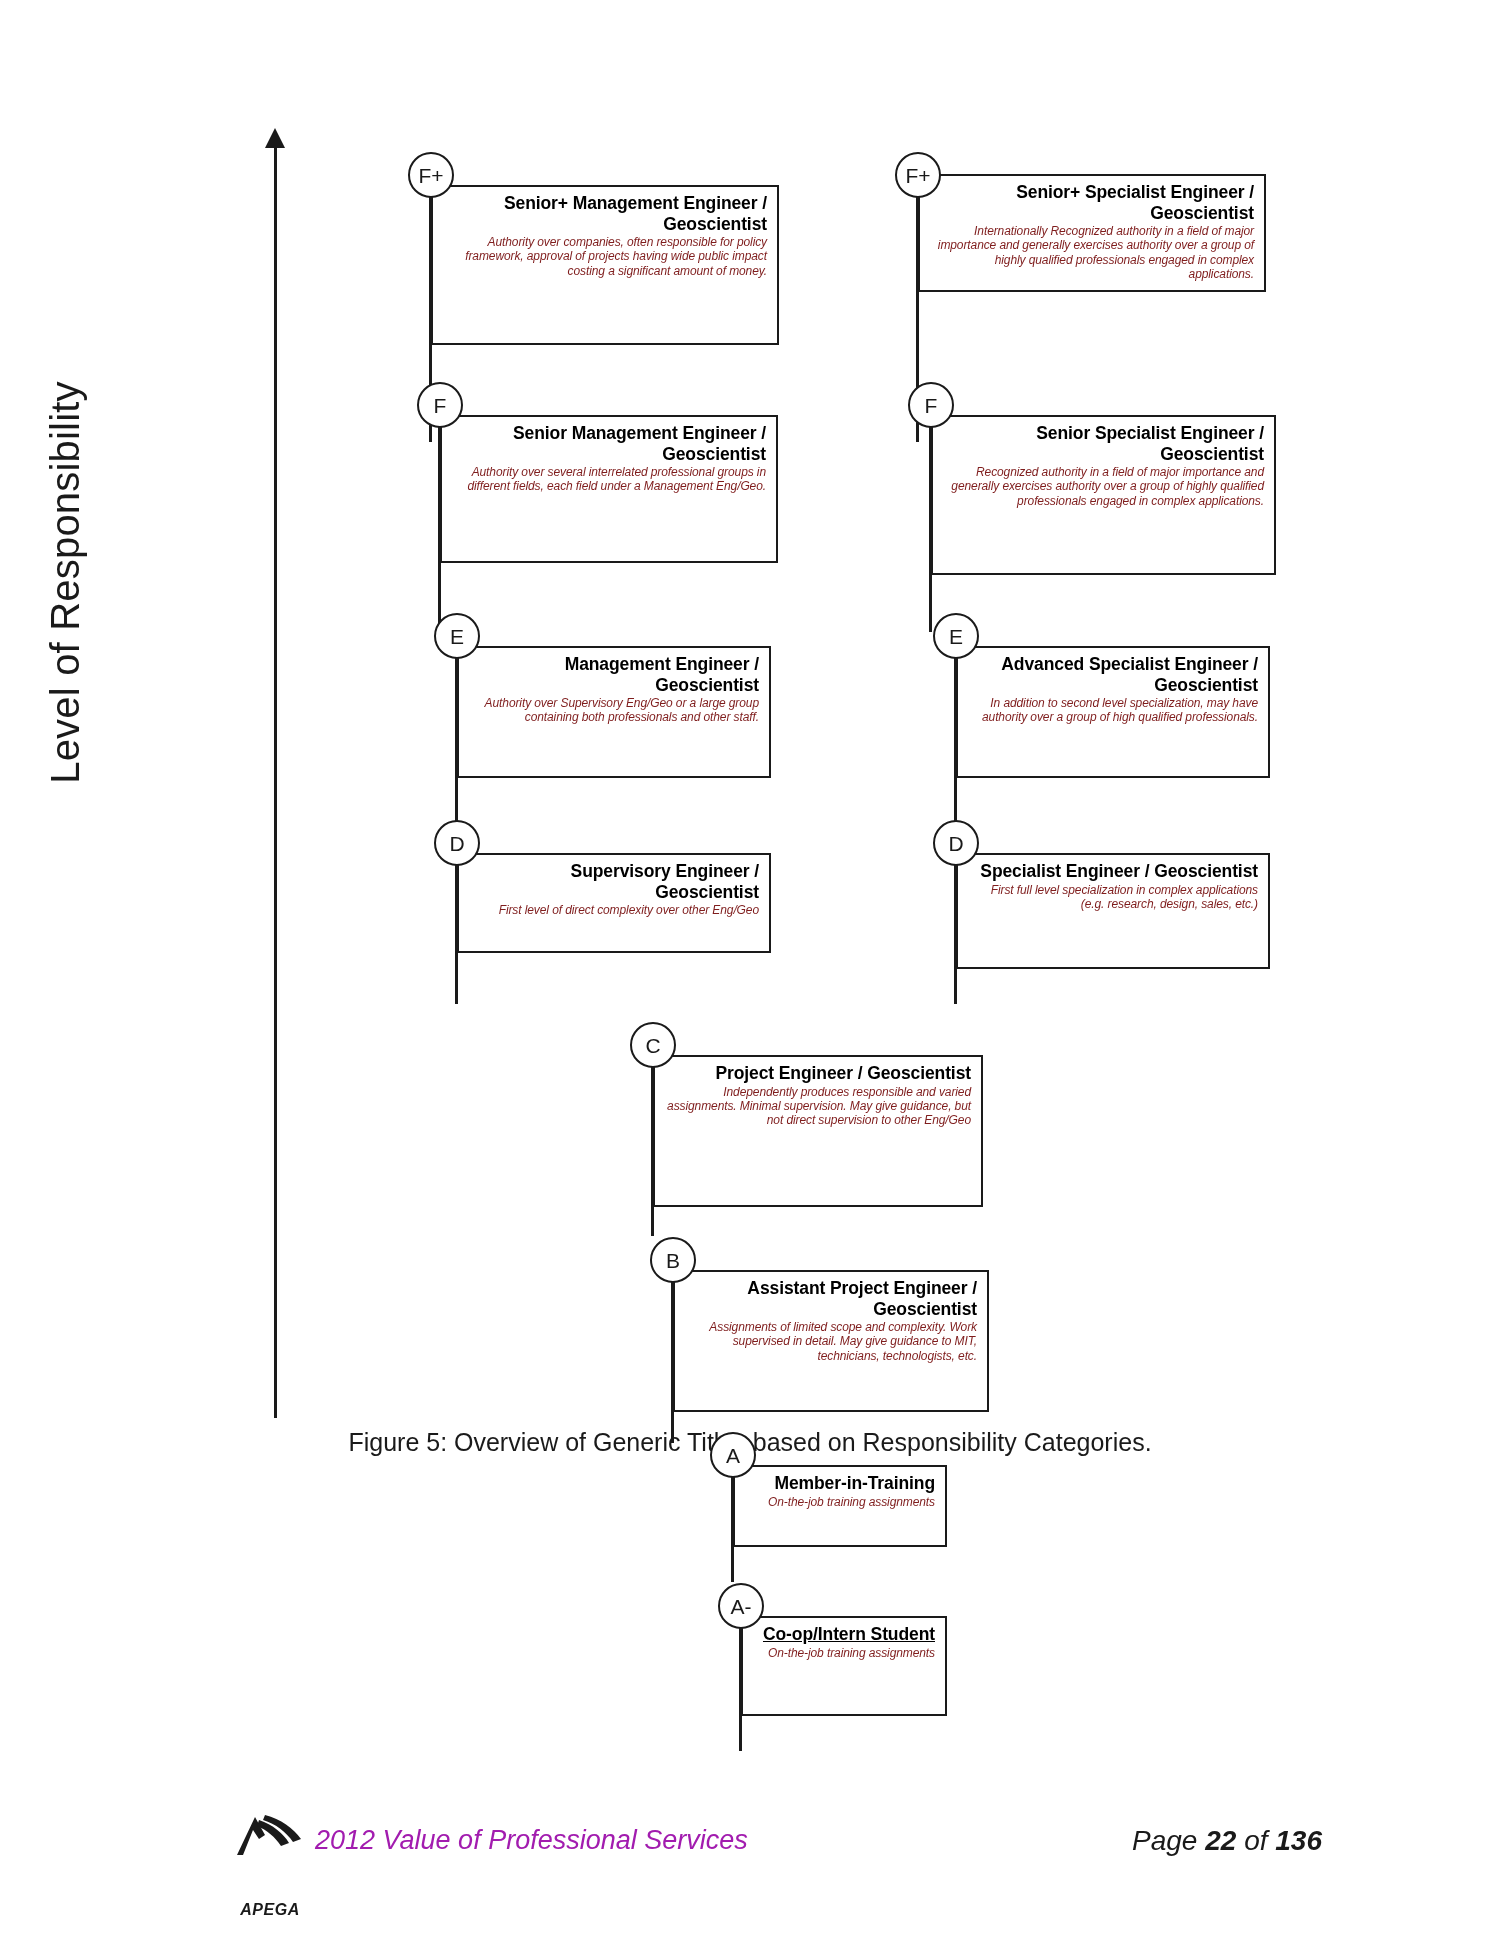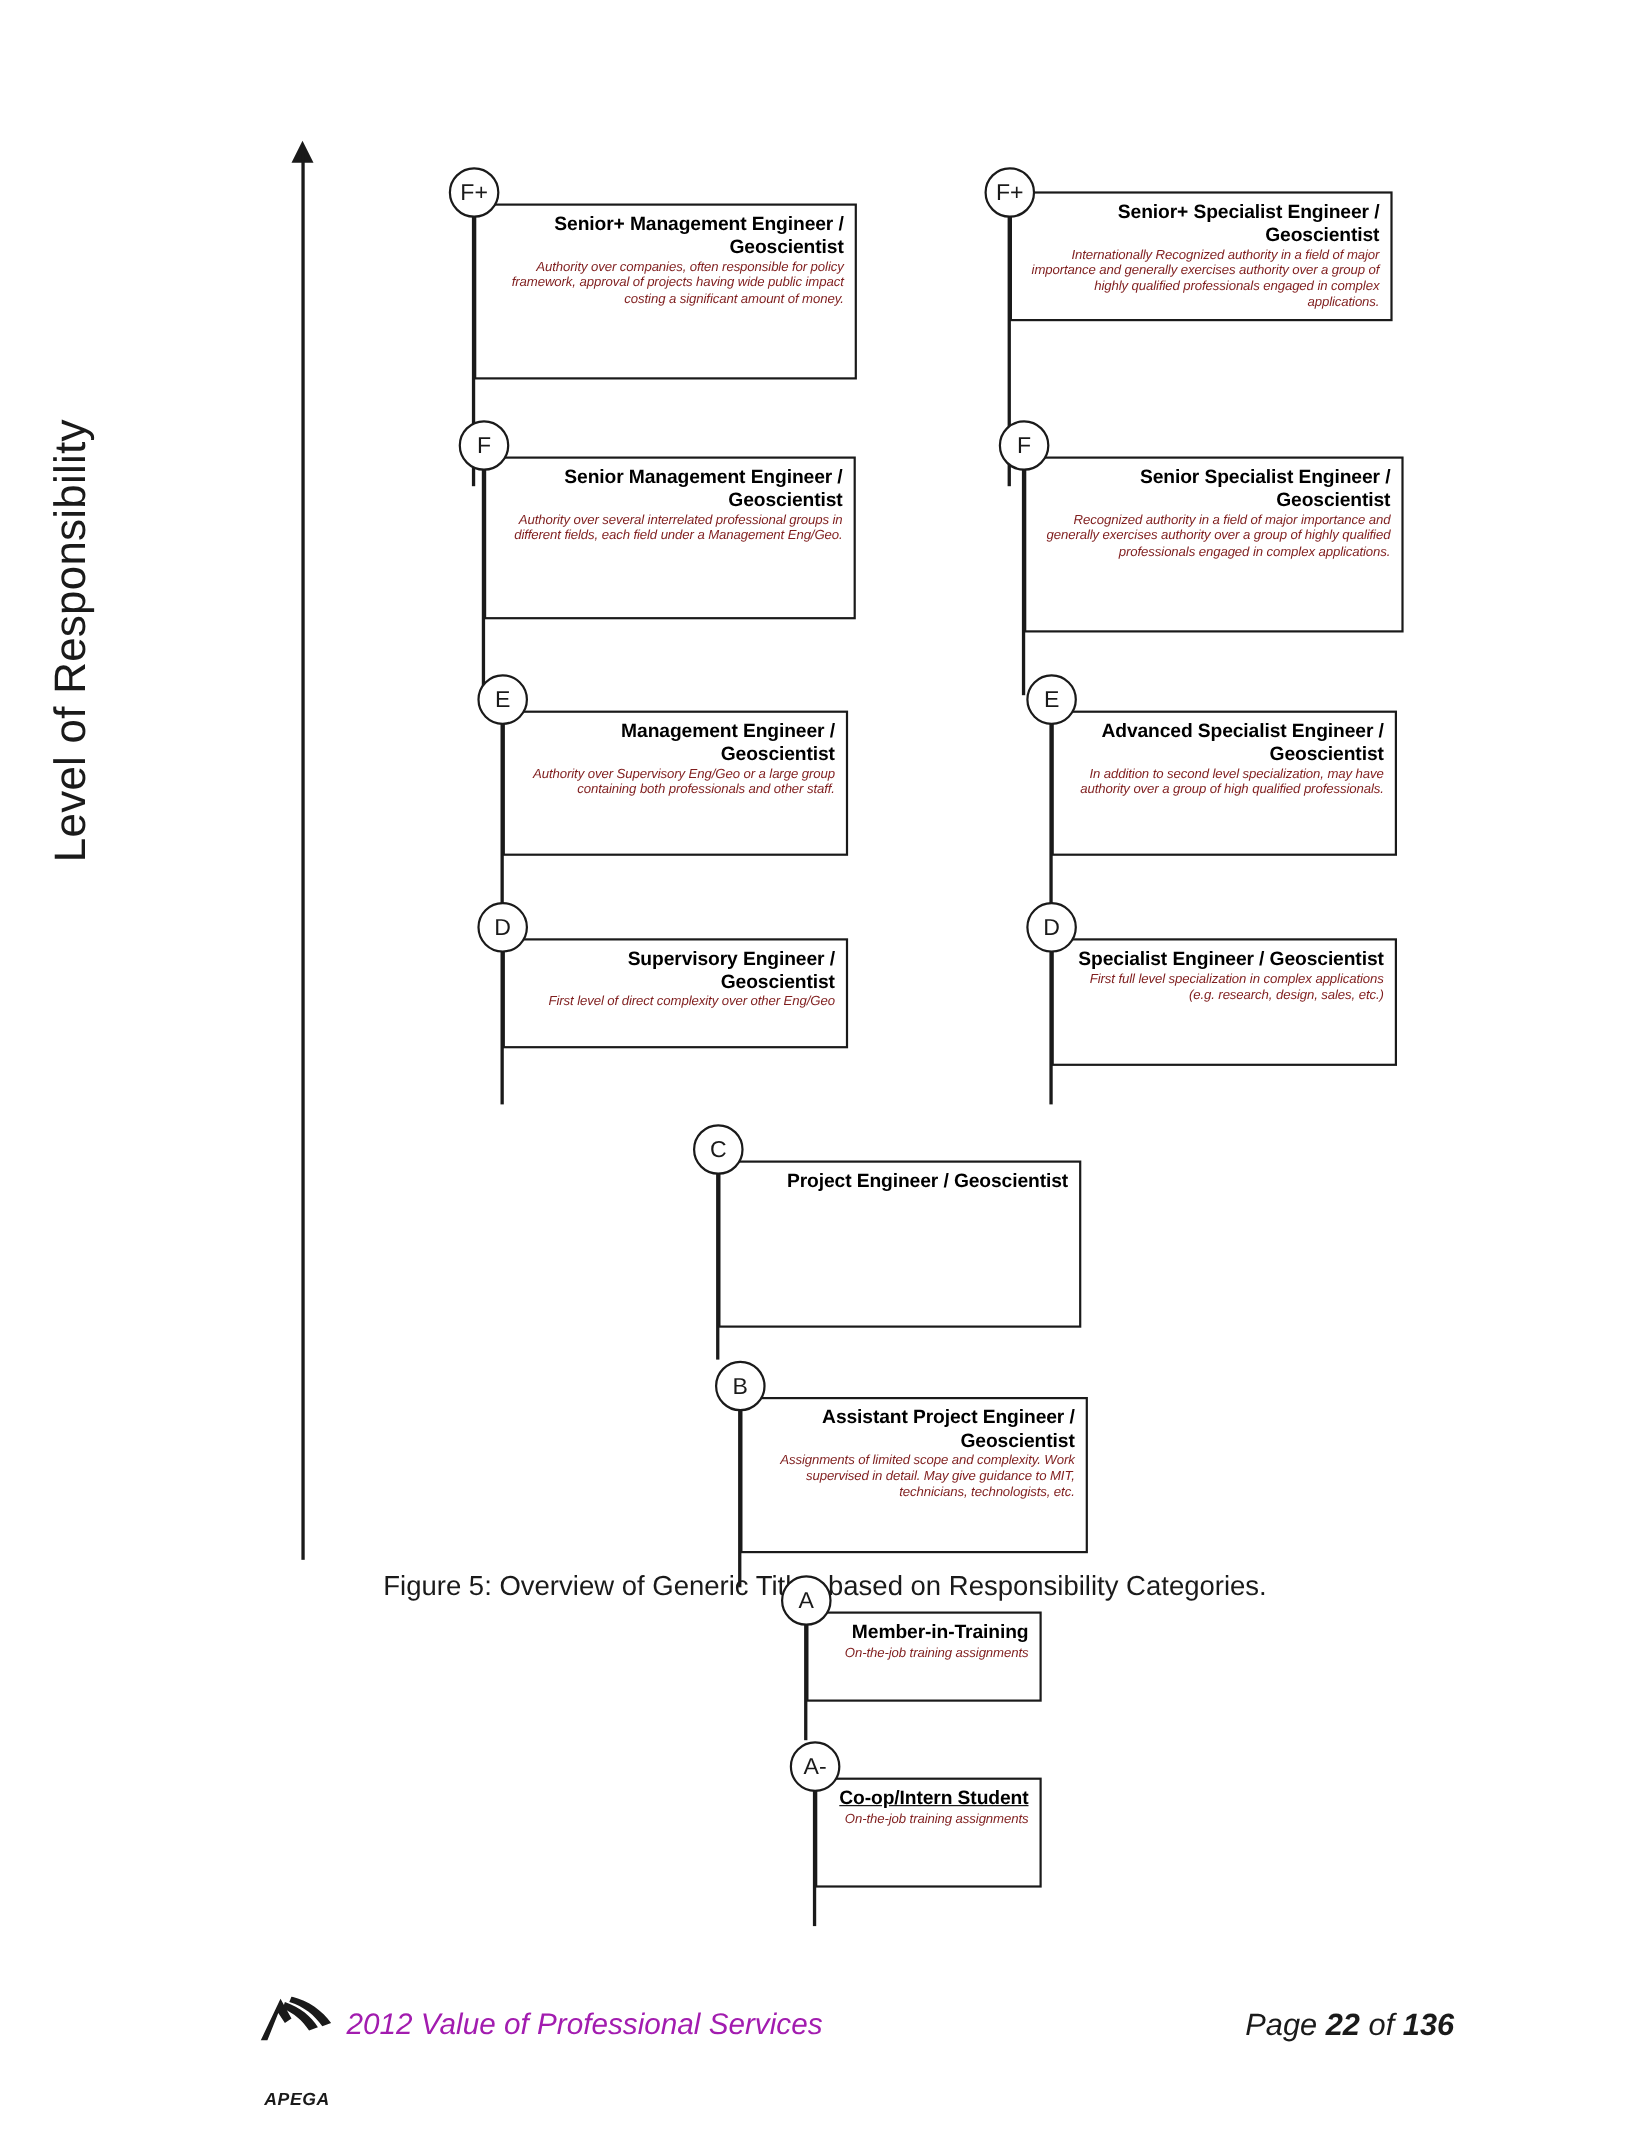--- a/index.html
+++ b/index.html
@@ -220,20 +220,21 @@
       <div class="title">Specialist Engineer / Geoscientist</div>
       <div class="desc">First full level specialization in complex applications (e.g. research, design, sales, etc.)</div>
     </div>
   </div>
 
   <div class="node" style="left:630px; top:1022px;">
     <div class="badge">C</div>
     <div class="stem" style="left:21px; top:44px; height:170px;"></div>
     <div class="box" style="left:23px; top:33px; width:330px; height:152px;">
       <div class="title">Project Engineer / Geoscientist</div>
+      <div class="desc">Independently produces responsible and varied assignments.  Minimal supervision.  May give guidance, but not direct supervision to other Eng/Geo</div>
     </div>
   </div>
 
   <div class="node" style="left:650px; top:1237px;">
     <div class="badge">B</div>
     <div class="stem" style="left:21px; top:44px; height:162px;"></div>
     <div class="box" style="left:23px; top:33px; width:316px; height:142px;">
       <div class="title">Assistant Project Engineer / Geoscientist</div>
       <div class="desc">Assignments of limited scope and complexity.  Work supervised in detail.  May give guidance to MIT, technicians, technologists, etc.</div>
     </div>

